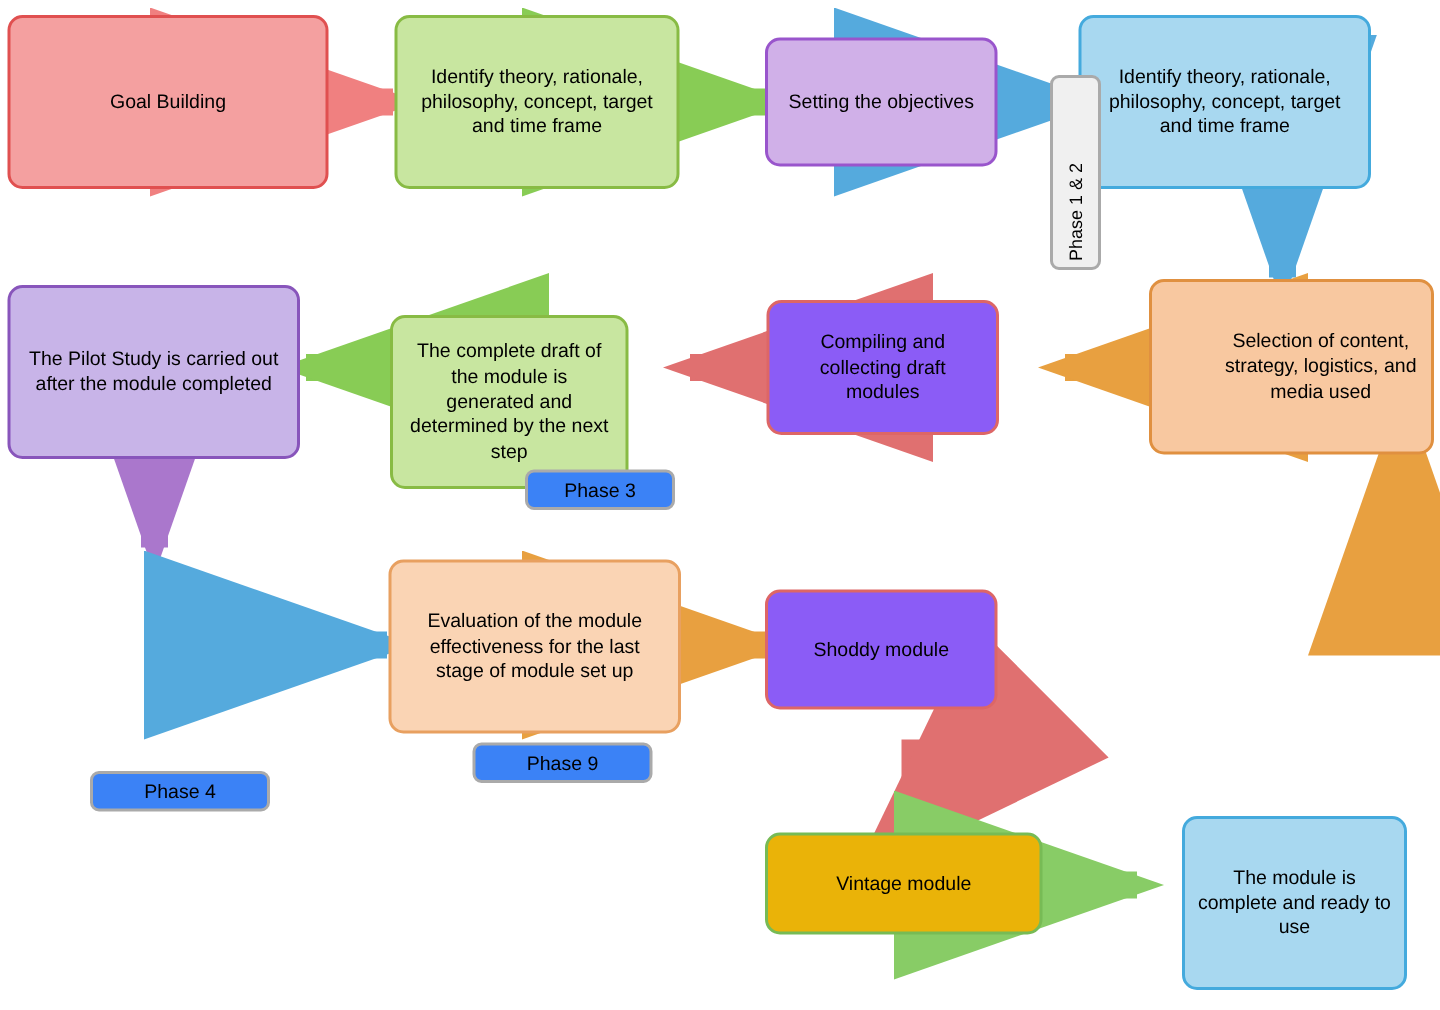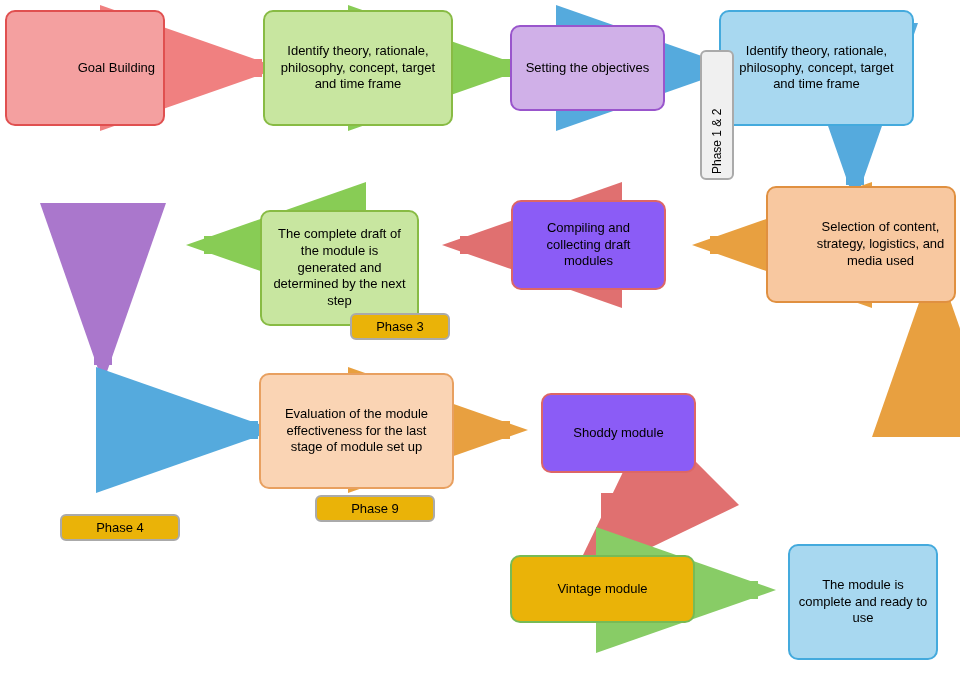--- a/index.html
+++ b/index.html
@@ -32,21 +32,21 @@
     .box-green { background: #c8e6a0; border-color: #88bb44; }
     .box-purple { background: #d0b0e8; border-color: #9955cc; }
     .box-blue-light { background: #a8d8f0; border-color: #44aadd; }
     .box-orange { background: #f8c8a0; border-color: #e09040; }
     .box-lavender { background: #c8b4e8; border-color: #8855bb; }
     .box-salmon { background: #8b5cf6; border-color: #dd6666; }
     .box-mint { background: #eab308; border-color: #77bb55; }
     .box-peach { background: #fad4b4; border-color: #e8a060; justify-content: flex-end; }
     .phase-label {
       position: absolute;
-      background: #eab308;
+      background: #3b82f6;
       border: 2px solid #aaa;
       border-radius: 6px;
       padding: 4px 16px;
       font-size: 13px;
       text-align: center;
     }
     svg.arrows {
       position: absolute;
       top: 0; left: 0;
       width: 960px;
@@ -119,21 +119,21 @@
 
     <line x1="455" y1="430" x2="510" y2="430" stroke="#e8a040" stroke-width="18" marker-end="url(#arr-orange)"></line>
 
     <polyline points="610,493 610,545 580,575" stroke="#e07070" stroke-width="18" fill="none" marker-end="url(#arr-salmon)"></polyline>
 
     <line x1="695" y1="590" x2="758" y2="590" stroke="#88cc66" stroke-width="18" marker-end="url(#arr-mint)"></line>
 
     <line x1="935" y1="390" x2="935" y2="275" stroke="#f0c090" stroke-width="18" marker-end="url(#arr-orange)"></line>
   </svg>
 
-  <div class="box box-pink" style="left:5px; top:10px; width:160px; height:116px;justify-content:flex-end;">
+  <div class="box box-pink" style="left:5px; top:10px; width:214px; height:116px;">
     <span>Goal Building</span>
   </div>
 
   <div class="box box-green" style="left:263px; top:10px; width:190px; height:116px;">
     <span>Identify theory, rationale, philosophy, concept, target and time frame</span>
   </div>
 
   <div class="box box-purple" style="left:510px; top:25px; width:155px; height:86px;align-items:center;">
     <span>Setting the objectives</span>
   </div>
@@ -143,20 +143,23 @@
   </div>
 
   <div class="phase12" style="left:700px; top:50px; height:130px;">
     <span>Phase 1 &amp; 2</span>
   </div>
 
   <div class="box box-orange" style="left:766px; top:186px; width:190px; height:117px;padding-left:47px;">
     <span>Selection of content, strategy, logistics, and media used</span>
   </div>
 
+  <div class="box box-lavender" style="left:5px; top:190px; width:195px; height:116px;">
+    <span>The Pilot Study is carried out after the module completed</span>
+  </div>
 
   <div class="box box-green" style="left:260px; top:190px; width:159px; height:116px;margin-top:20px;">
     <span>The complete draft of the module is generated and determined by the next step</span>
   </div>
 
   <div class="box box-salmon" style="left:511px; top:200px; width:155px; height:90px;">
     <span>Compiling and collecting draft modules</span>
   </div>
 
   <div class="phase-label" style="left:350px; top:313px; width:100px;">
@@ -169,21 +172,21 @@
   </div>
 
   <div class="box box-peach" style="left:259px; top:373px; width:195px; height:116px;">
     <span>Evaluation of the module effectiveness for the last stage of module set up</span>
   </div>
 
   <div class="phase-label" style="left:315px; top:495px; width:120px;">
     <span>Phase 9</span>
   </div>
 
-  <div class="box box-salmon" style="left:510px; top:393px; width:155px; height:80px;margin-left:31px;">
+  <div class="box box-salmon" style="left:510px; top:393px; width:155px; height:80px;">
     <span>Shoddy module</span>
   </div>
 
   <div class="box box-mint" style="left:510px; top:555px; width:185px; height:68px;">
     <span>Vintage module</span>
   </div>
 
   <div class="box box-blue-light" style="left:788px; top:544px; width:150px; height:116px;">
     <span>The module is complete and ready to use</span>
   </div>

